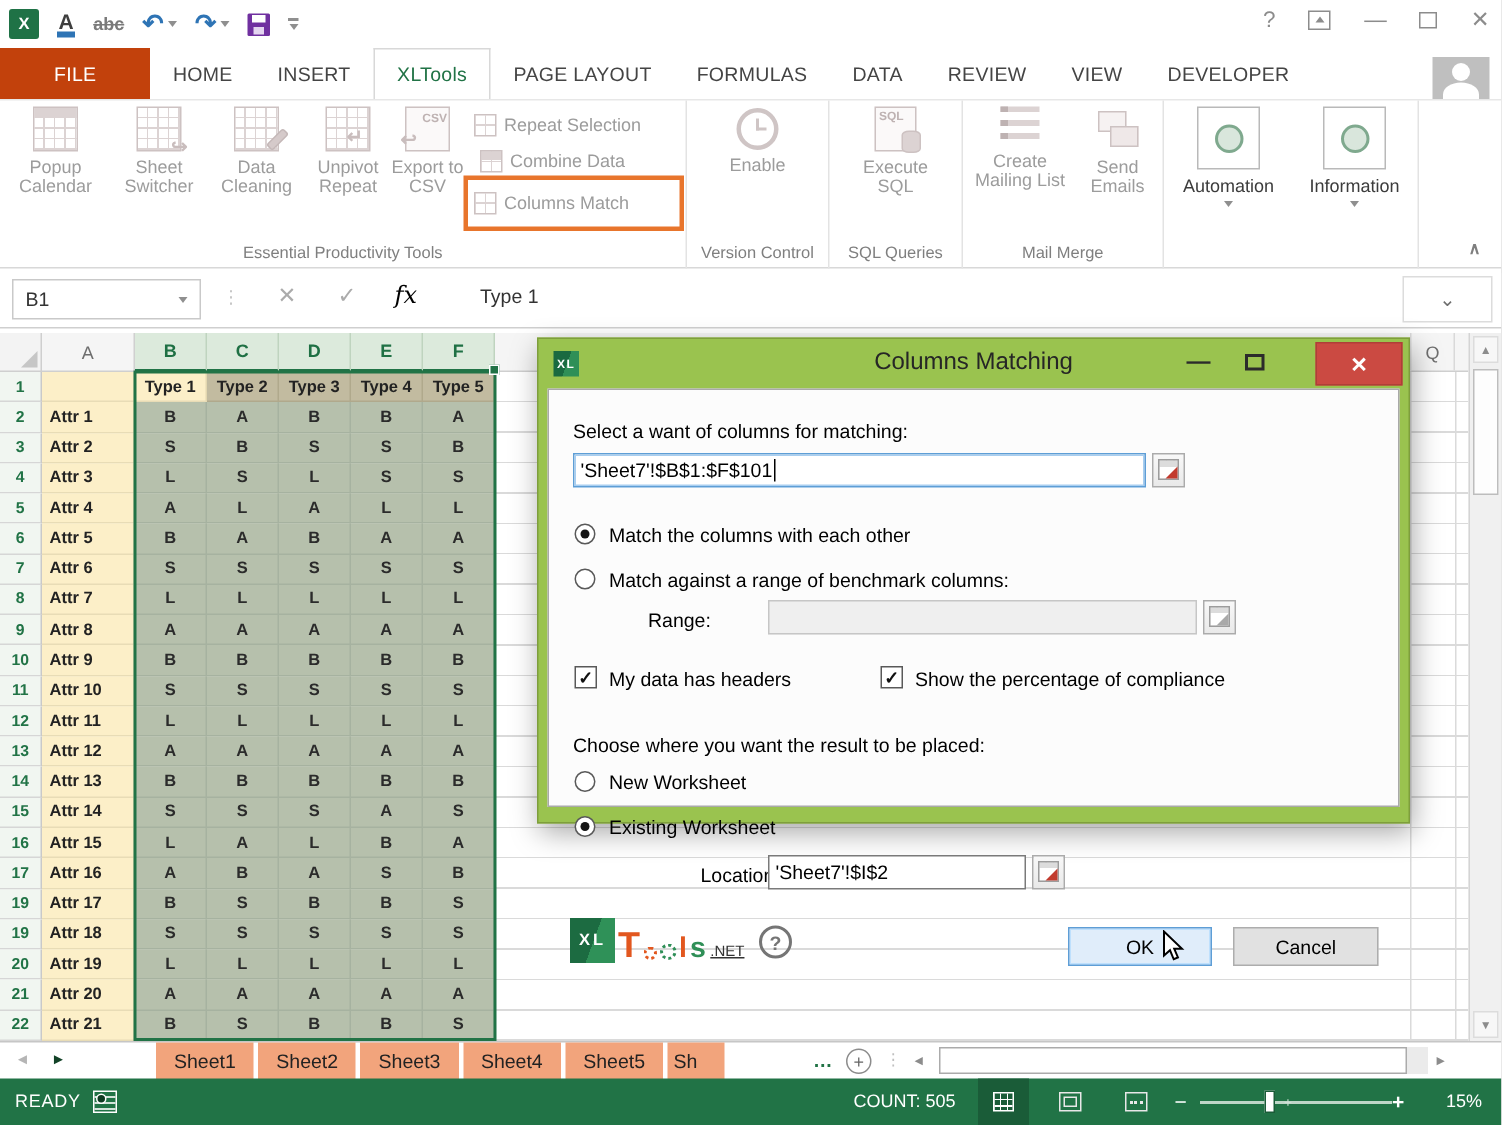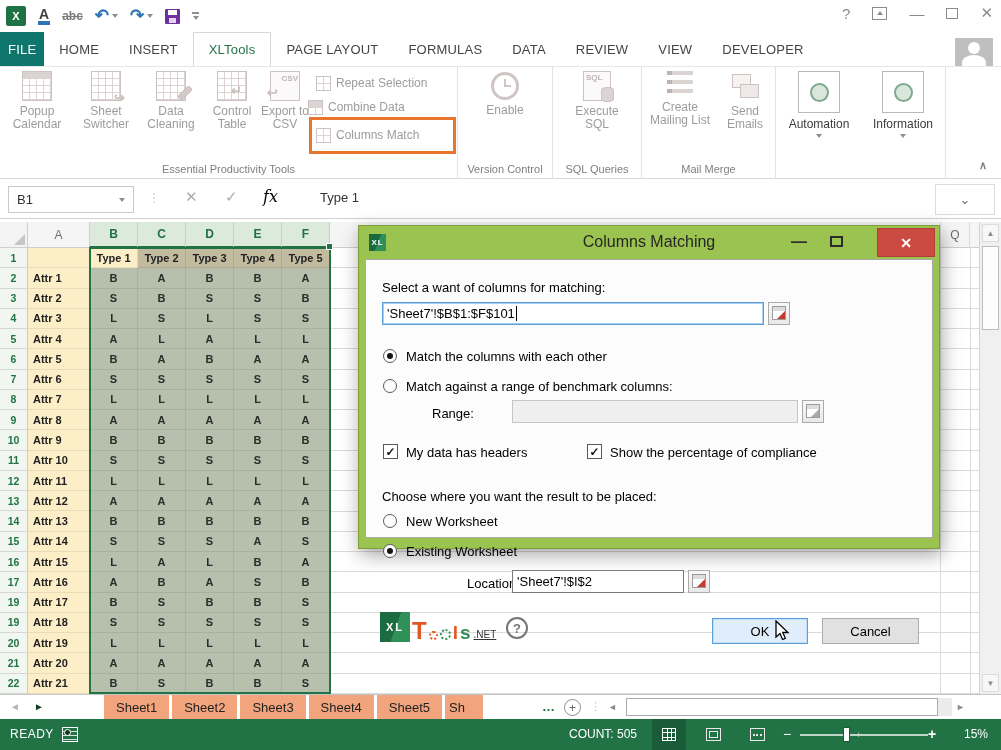--- a/index.html
+++ b/index.html
@@ -20,21 +20,21 @@
   .qat-more{display:flex;flex-direction:column;align-items:center;gap:2px;}
   .qat-more .bar{width:7px;height:1.5px;background:#8F8F8F;}
   .win-controls{position:absolute;right:8px;top:4px;display:flex;align-items:center;gap:22px;color:#8C8C8C;font-size:15px;}
   .ribbon-display{width:15px;height:13px;border:1px solid #8C8C8C;position:relative;}
   .ribbon-display::after{content:"";position:absolute;left:4px;top:3px;border-left:3px solid transparent;border-right:3px solid transparent;border-bottom:4px solid #8C8C8C;}
   .win-max{width:12px;height:11px;border:1px solid #8C8C8C;}
 
   
   .tabs-row{position:absolute;top:32px;left:0;right:0;height:34px;background:#fff;display:flex;align-items:stretch;}
   .tab{display:flex;align-items:center;padding:0 15px;font-size:13px;color:#444;letter-spacing:.2px;}
-  .tab.file{background:#0f766e;color:#fff;padding:0 8px;}
+  .tab.file{background:#c2410c;color:#fff;padding:0 36px;}
   .tab.active{color:#217346;border:1px solid #D8D8D8;border-bottom:none;background:#fff;}
   .avatar{position:absolute;right:8px;top:38px;width:38px;height:30px;background:#BFBFBF;overflow:hidden;}
   .avatar::before{content:"";position:absolute;left:13px;top:4px;width:12px;height:12px;border-radius:50%;background:#fff;}
   .avatar::after{content:"";position:absolute;left:7px;top:17px;width:24px;height:16px;border-radius:50% 50% 0 0;background:#fff;}
 
   
   .ribbon{position:absolute;top:66px;left:0;right:0;height:113px;background:#fff;border-bottom:1px solid #D8D8D8;border-top:1px solid #E7E7E7;}
   .group{position:absolute;top:0;height:112px;border-right:1px solid #E3E3E3;}
   .group-label{position:absolute;bottom:4px;left:0;right:0;text-align:center;font-size:11px;color:#7F7F7F;white-space:nowrap;}
   .bigbtn{position:absolute;top:4px;display:flex;flex-direction:column;align-items:center;}
@@ -238,34 +238,34 @@
       <div class="bigbtn" style="left:140px;width:62px;">
         <span class="icon32 ic-plain">
             <span class="brush"></span>
           </span>
         <span class="lbl">Data Cleaning</span>
       </div>
       <div class="bigbtn" style="left:204px;width:56px;">
         <span class="icon32 ic-plain">
             <span class="ov" style="right:4px;bottom:2px;">↵</span>
           </span>
-        <span class="lbl">Control Table</span>
+        <span class="lbl">Unpivot Repeat</span>
       </div>
       <div class="bigbtn" style="left:260px;width:50px;">
         <span class="icon32" style="border:1px solid #CDC2C2;background:#FBF9F9;">
           <span style="position:absolute;right:1px;top:2px;font-size:8px;font-weight:bold;color:#BEB2B2;">CSV</span>
           <span style="position:absolute;left:-4px;bottom:0;font-size:13px;color:#C9BDBD;font-weight:bold;">↩</span>
         </span>
         <span class="lbl">Export to CSV</span>
       </div>
       <div class="smallbtn" style="left:316px;top:5px;">
         <span class="icon16 ic-plain"></span>
         <span>Repeat Selection</span>
       </div>
-      <div class="smallbtn" style="left:308px;top:29px;">
+      <div class="smallbtn" style="left:320px;top:29px;">
         <span class="icon16 ic-table"></span>
         <span>Combine Data</span>
       </div>
       <div class="smallbtn" style="left:316px;top:57px;">
         <span class="icon16 ic-plain"></span>
         <span>Columns Match</span>
       </div>
       <div class="match-box"></div>
       <div class="group-label">Essential Productivity Tools</div>
     </div>

